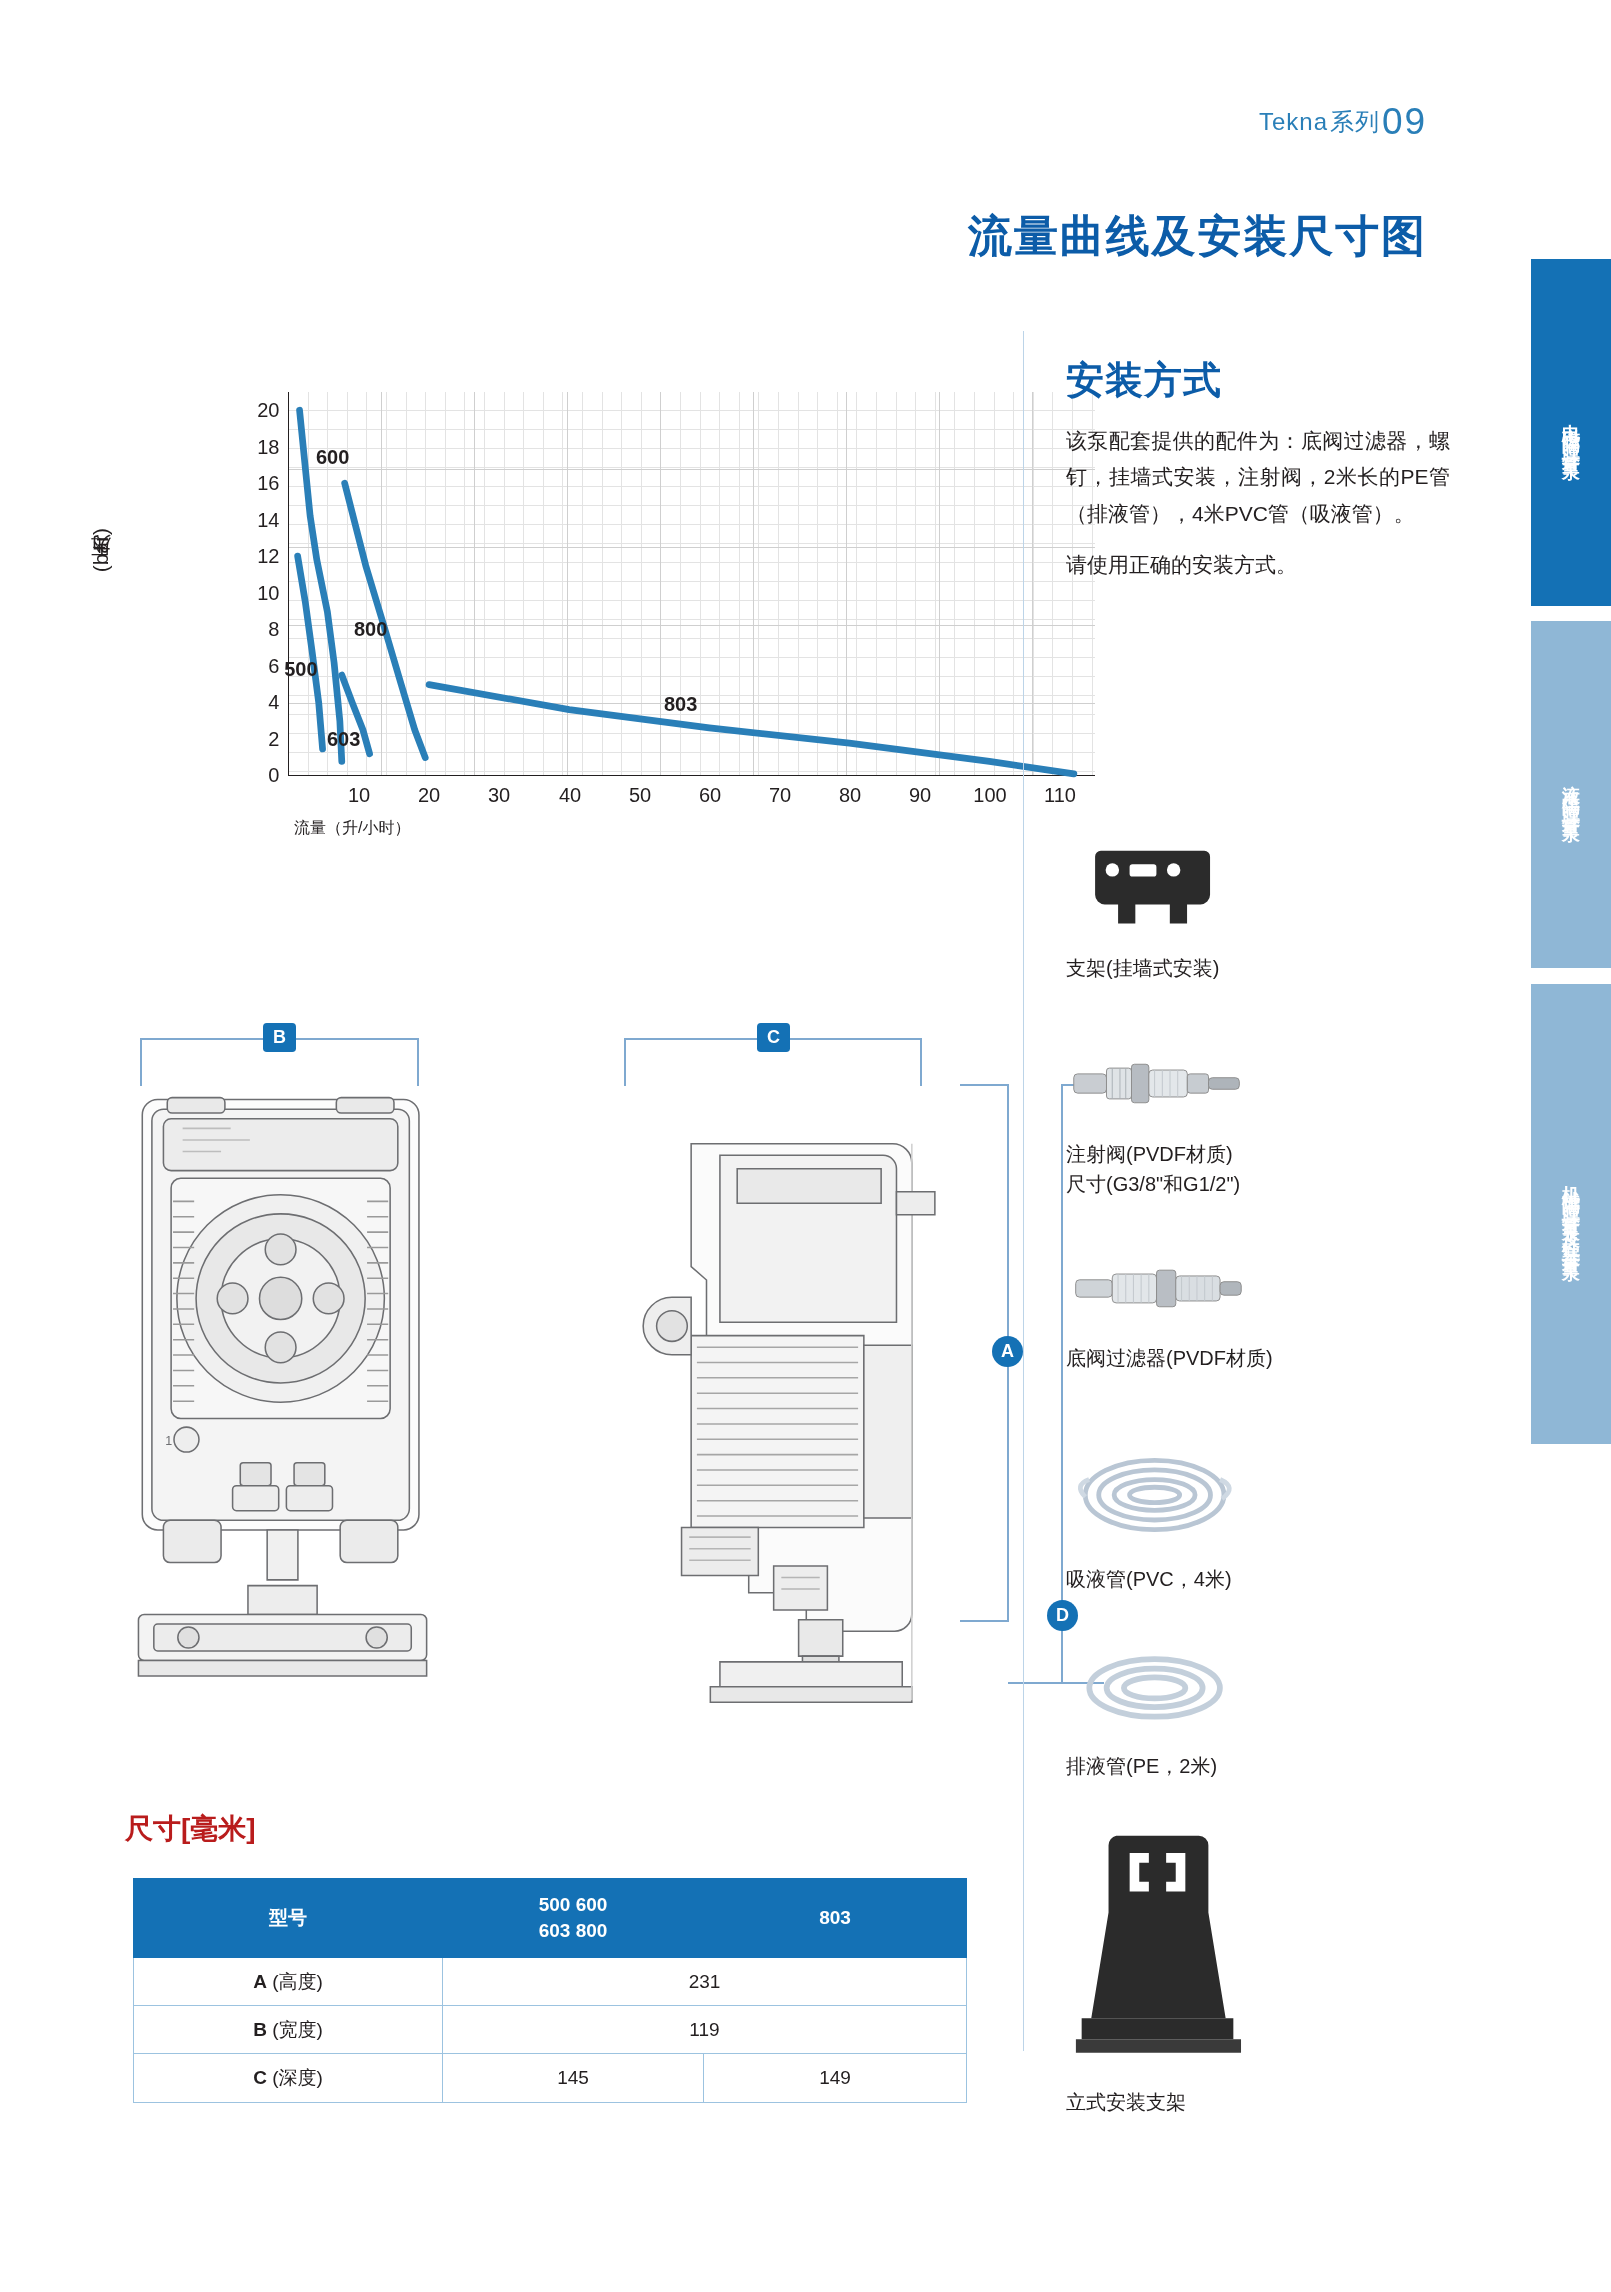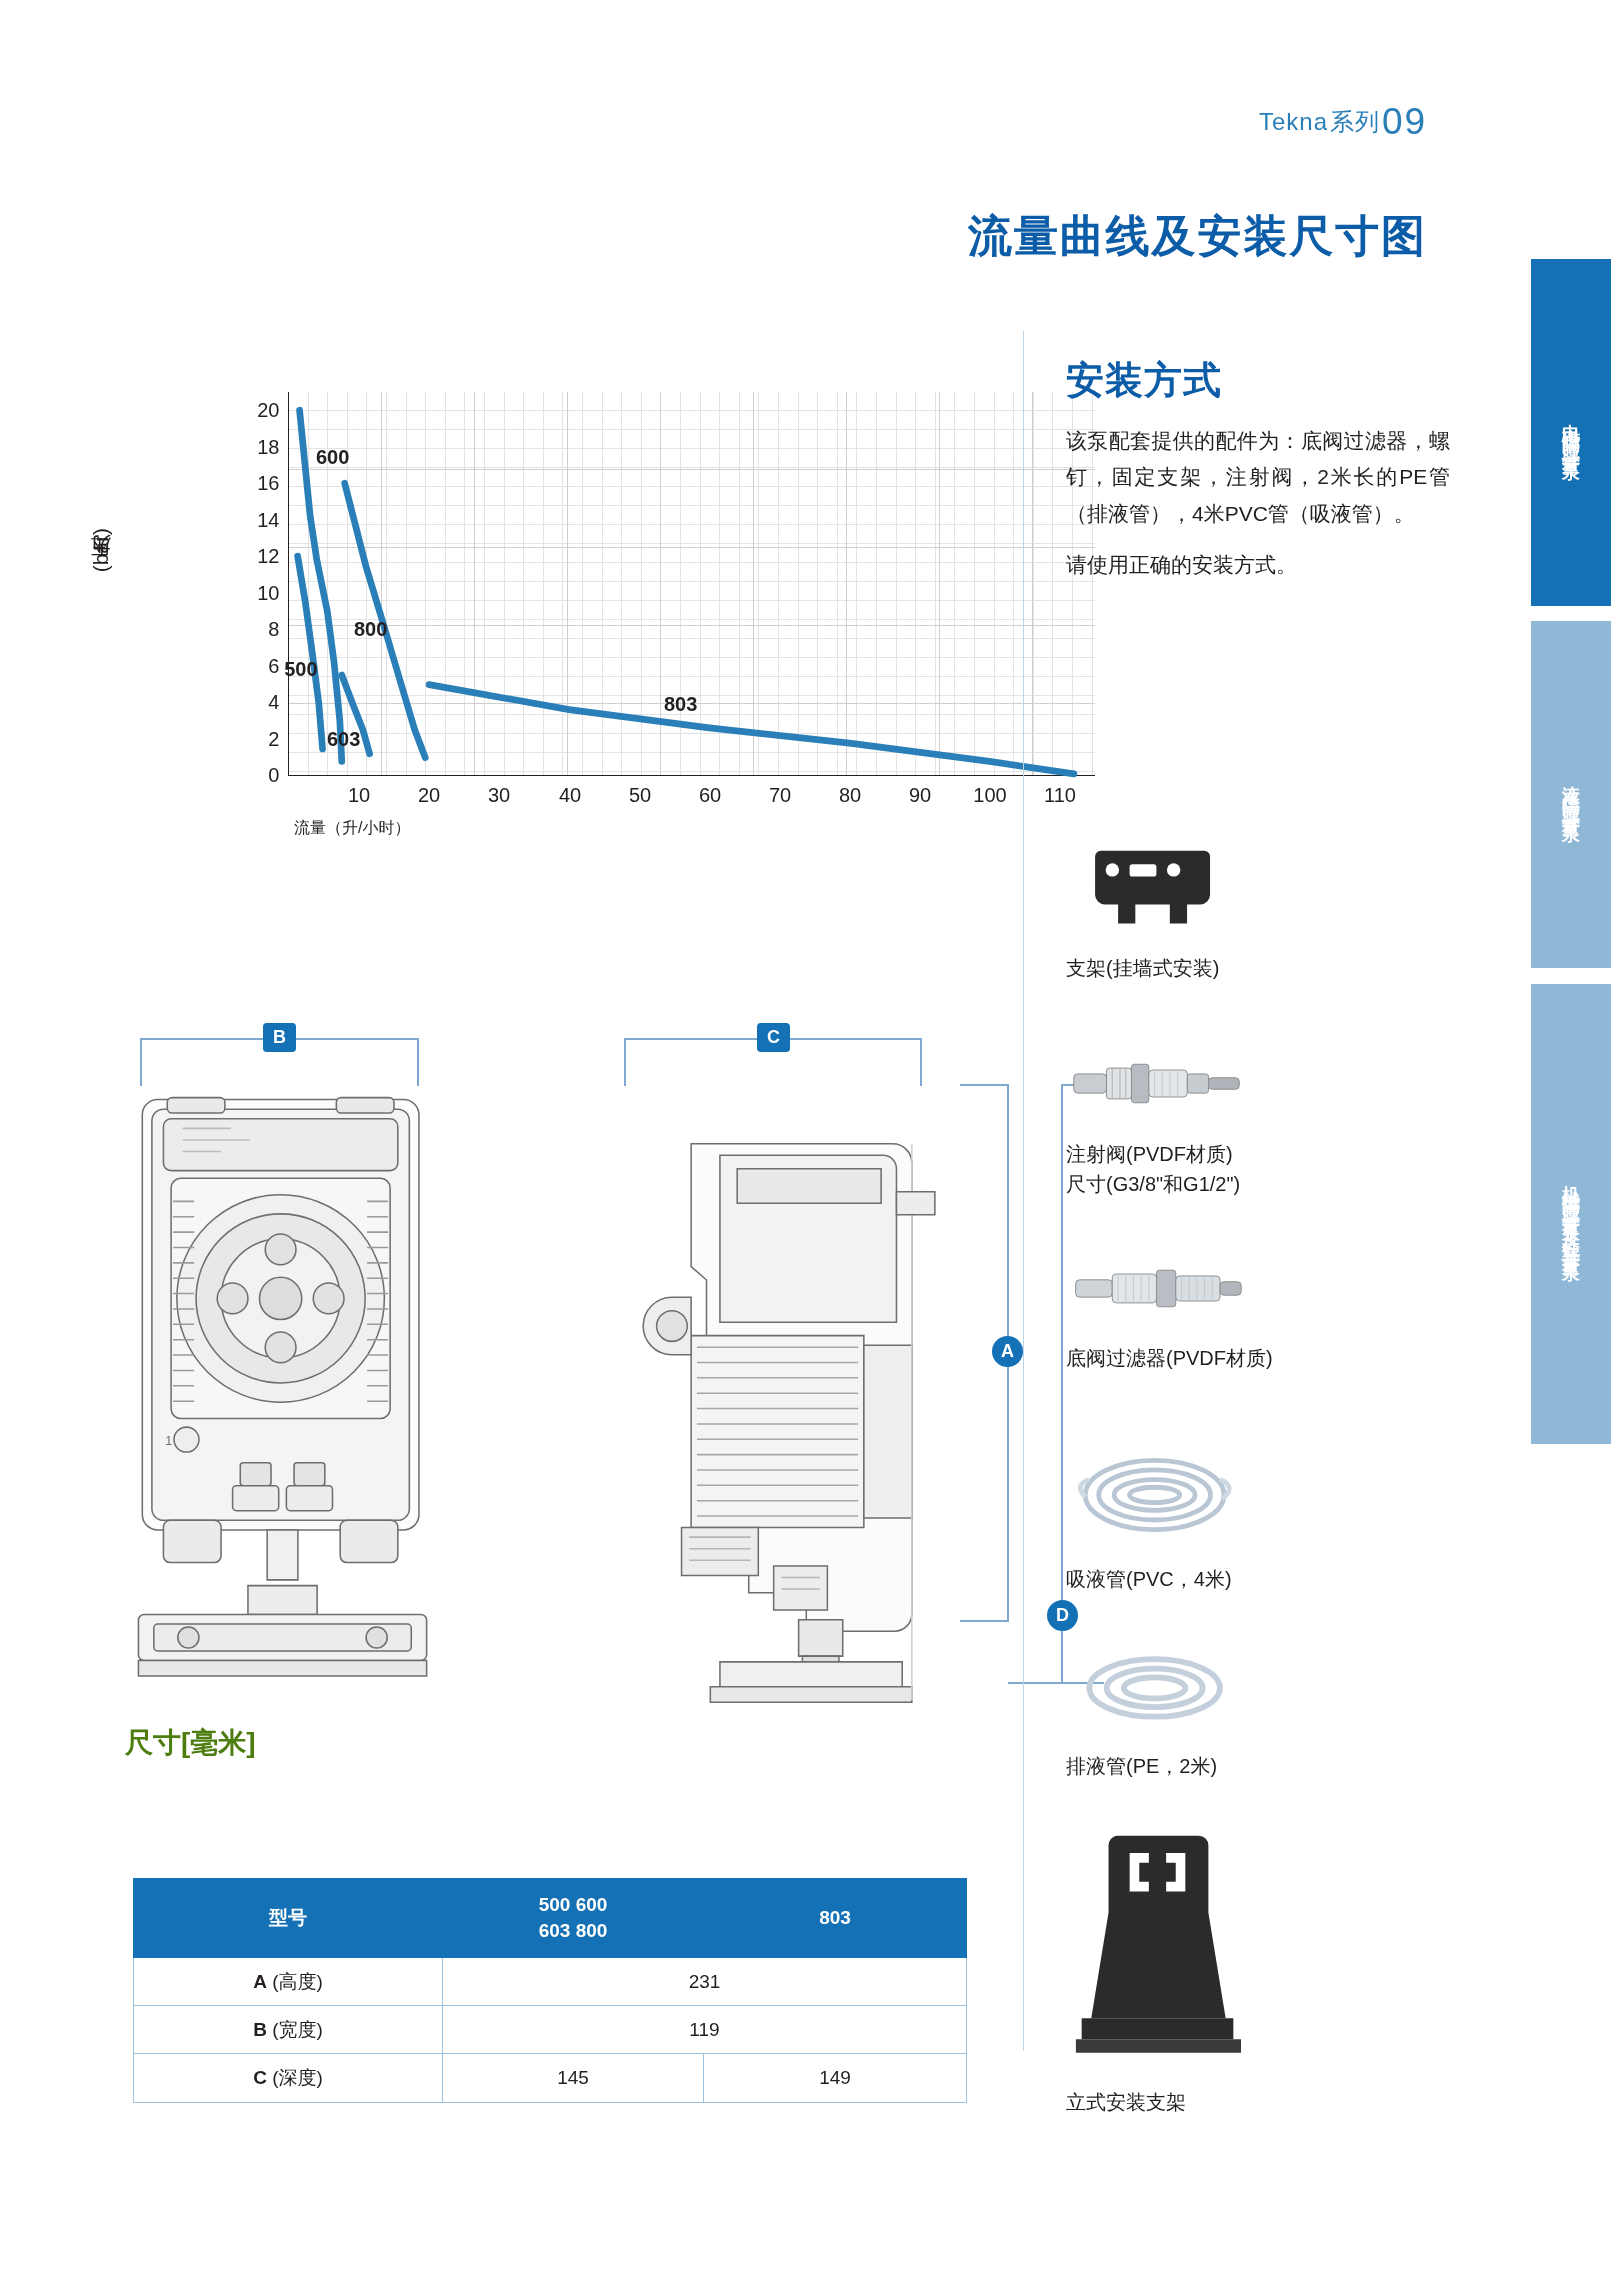--- a/index.html
+++ b/index.html
@@ -72,21 +72,21 @@
   .dimbadge {
     position:absolute; background:#1471b5; color:#fff; font-weight:bold;
     font-size:18px; width:33px; height:29px; border-radius:3.8px;
     display:flex; align-items:center; justify-content:center;
   }
   .dimbadge.circle { border-radius:50%; width:31px; height:31px; }
 
   .pumpfront, .pumpside { position:absolute; }
 
   
-  .dimtitle { position:absolute; left:125px; top:1724px; font-size:28px; color:#4d7c0f; font-weight:bold; }
+  .dimtitle { position:absolute; left:125px; top:1810px; font-size:28px; color:#b91c1c; font-weight:bold; }
   table.dims {
     position:absolute; left:133px; top:1878px; width:834px;
     border-collapse:collapse; font-size:19px;
   }
   table.dims th {
     background:#1471b5; color:#fff; font-weight:bold;
     border:1px solid #1471b5; padding:13.4px 5.8px; line-height:1.35;
   }
   table.dims td {
     border:1px solid #9cc3e0; padding:10.6px 5.8px; text-align:center; color:#231f20;
@@ -292,21 +292,21 @@
         <td>149</td>
       </tr>
     </tbody>
   </table>
 
   <div class="vdiv"></div>
 
   <div class="rcol">
     <div class="rtitle">安装方式</div>
     <div class="rbody">
-      <p>该泵配套提供的配件为：底阀过滤器，螺钉，固定支架，注射阀，2米长的PE管（排液管），4米PVC管（吸液管）。</p>
+      <p>该泵配套提供的配件为：底阀过滤器，螺钉，挂墙式安装，注射阀，2米长的PE管（排液管），4米PVC管（吸液管）。</p>
       <p>请使用正确的安装方式。</p>
     </div>
   </div>
 
   <div class="acc" style="top:845px;">
     <svg class="accimg" width="154" height="91" viewBox="0 0 160 95">
       <path d="M16 6 h128 a6 6 0 0 1 6 6 v40 a10 10 0 0 1 -10 10 h-14 v20 h-18 v-20 h-36 v20 h-18 v-20 h-14 a10 10 0 0 1 -10 -10 v-40 a6 6 0 0 1 6 -6 z" fill="#2b2b2b"></path>
       <circle cx="48" cy="26" r="7" fill="#ffffff"></circle>
       <circle cx="112" cy="26" r="7" fill="#ffffff"></circle>
       <rect x="66" y="20" width="28" height="13" rx="3" fill="#ffffff"></rect>

